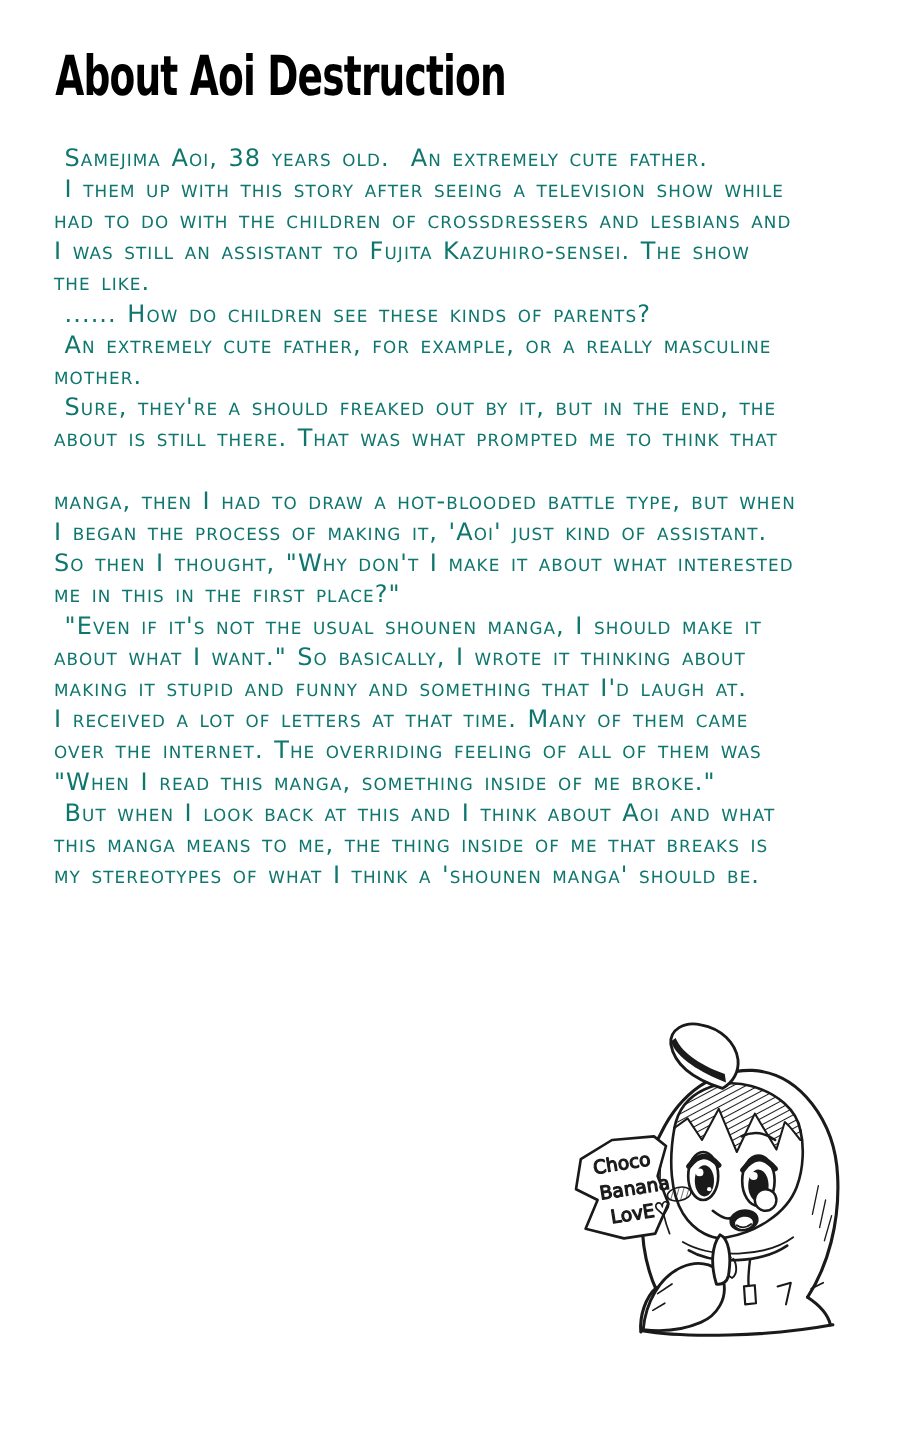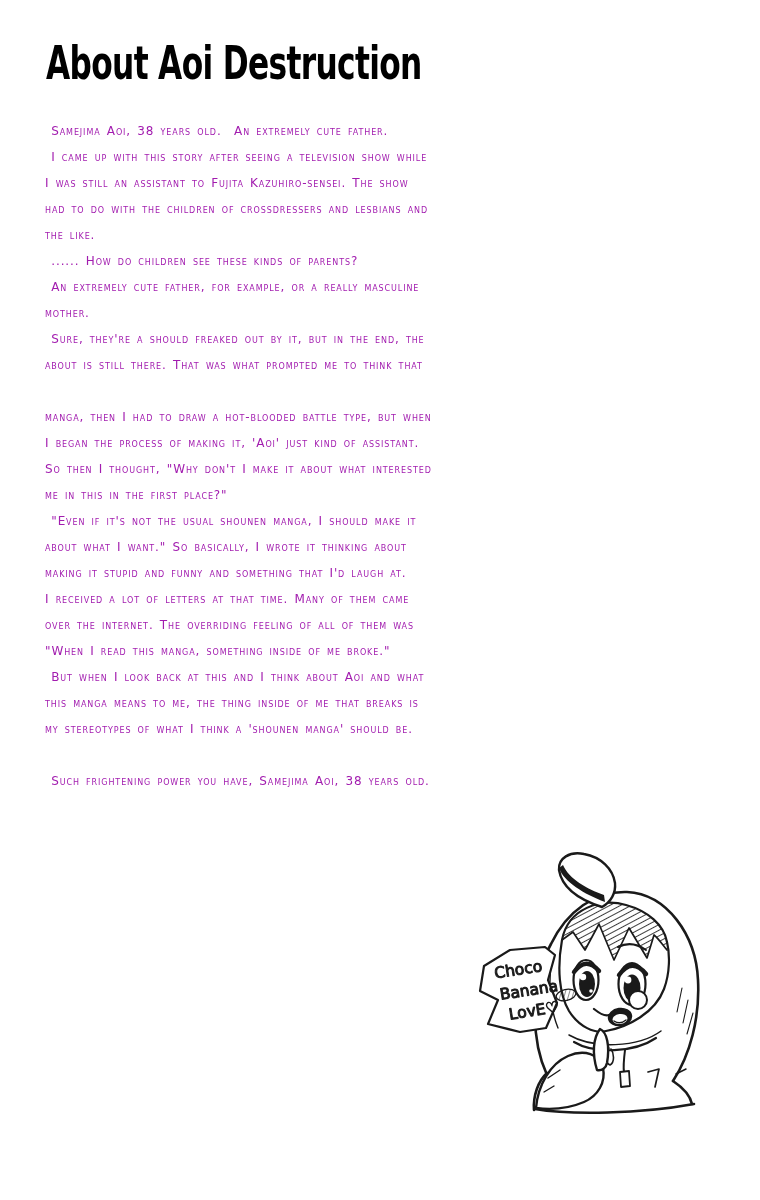--- a/index.html
+++ b/index.html
@@ -9,40 +9,40 @@
     font-family:"DejaVu Sans", sans-serif; color:#141414;
   }
   .title {
     position:absolute; left:46px; top:36px; margin:0;
     font-size:46px; font-weight:bold; color:#000;
     letter-spacing:-1px; white-space:nowrap;
     transform:scaleX(0.68); transform-origin:left top;
   }
   .body-text { position:absolute; left:45px; top:118px; width:678px; }
   .text-line {
-    font-size:12px; line-height:26px; min-height:26px;
+    font-size:20px; line-height:26px; min-height:26px;
     letter-spacing:0.9px; word-spacing:1.5px;
-    font-variant:small-caps; white-space:pre-wrap; color:#a21caf;
+    font-variant:small-caps; white-space:pre-wrap; color:#0f766e;
   }
   .illustration { position:absolute; left:448px; top:838px; width:302px; height:312px; }
   .illustration svg { display:block; width:100%; height:100%; }
   .bubble-text { font-family:"DejaVu Sans", sans-serif; font-size:15.5px; fill:#1a1a1a; }
 </style>
 </head>
 <body>
 
 <div class="page">
 
   <h1 class="title">About Aoi Destruction</h1>
 
   <div class="body-text">
       <div class="text-line"> Samejima Aoi, 38 years old.  An extremely cute father.</div>
-      <div class="text-line"> I came up with this story after seeing a television show while</div>
+      <div class="text-line"> I them up with this story after seeing a television show while</div>
+      <div class="text-line">had to do with the children of crossdressers and lesbians and</div>
       <div class="text-line">I was still an assistant to Fujita Kazuhiro-sensei. The show</div>
-      <div class="text-line">had to do with the children of crossdressers and lesbians and</div>
       <div class="text-line">the like.</div>
       <div class="text-line"> ...... How do children see these kinds of parents?</div>
       <div class="text-line"> An extremely cute father, for example, or a really masculine</div>
       <div class="text-line">mother.</div>
       <div class="text-line"> Sure, they're a should freaked out by it, but in the end, the</div>
       <div class="text-line">about is still there. That was what prompted me to think that</div>
       <div class="text-line"></div>
       <div class="text-line">manga, then I had to draw a hot-blooded battle type, but when</div>
       <div class="text-line">I began the process of making it, 'Aoi' just kind of assistant.</div>
       <div class="text-line">So then I thought, "Why don't I make it about what interested</div>
@@ -50,21 +50,20 @@
       <div class="text-line"> "Even if it's not the usual shounen manga, I should make it</div>
       <div class="text-line">about what I want." So basically, I wrote it thinking about</div>
       <div class="text-line">making it stupid and funny and something that I'd laugh at.</div>
       <div class="text-line">I received a lot of letters at that time. Many of them came</div>
       <div class="text-line">over the internet. The overriding feeling of all of them was</div>
       <div class="text-line">"When I read this manga, something inside of me broke."</div>
       <div class="text-line"> But when I look back at this and I think about Aoi and what</div>
       <div class="text-line">this manga means to me, the thing inside of me that breaks is</div>
       <div class="text-line">my stereotypes of what I think a 'shounen manga' should be.</div>
       <div class="text-line"></div>
-      <div class="text-line"> Such frightening power you have, Samejima Aoi, 38 years old.</div>
     </div>
 
   <div class="illustration">
     <svg viewBox="0 0 302 312" xmlns="http://www.w3.org/2000/svg">
       <defs>
         <pattern id="hatch" width="5" height="5" patternUnits="userSpaceOnUse" patternTransform="rotate(62)">
           <line x1="0" y1="0" x2="0" y2="5" stroke="#1a1a1a" stroke-width="1.7"></line>
         </pattern>
         <pattern id="hatch2" width="4" height="4" patternUnits="userSpaceOnUse" patternTransform="rotate(28)">
           <line x1="0" y1="0" x2="0" y2="4" stroke="#1a1a1a" stroke-width="1"></line>

